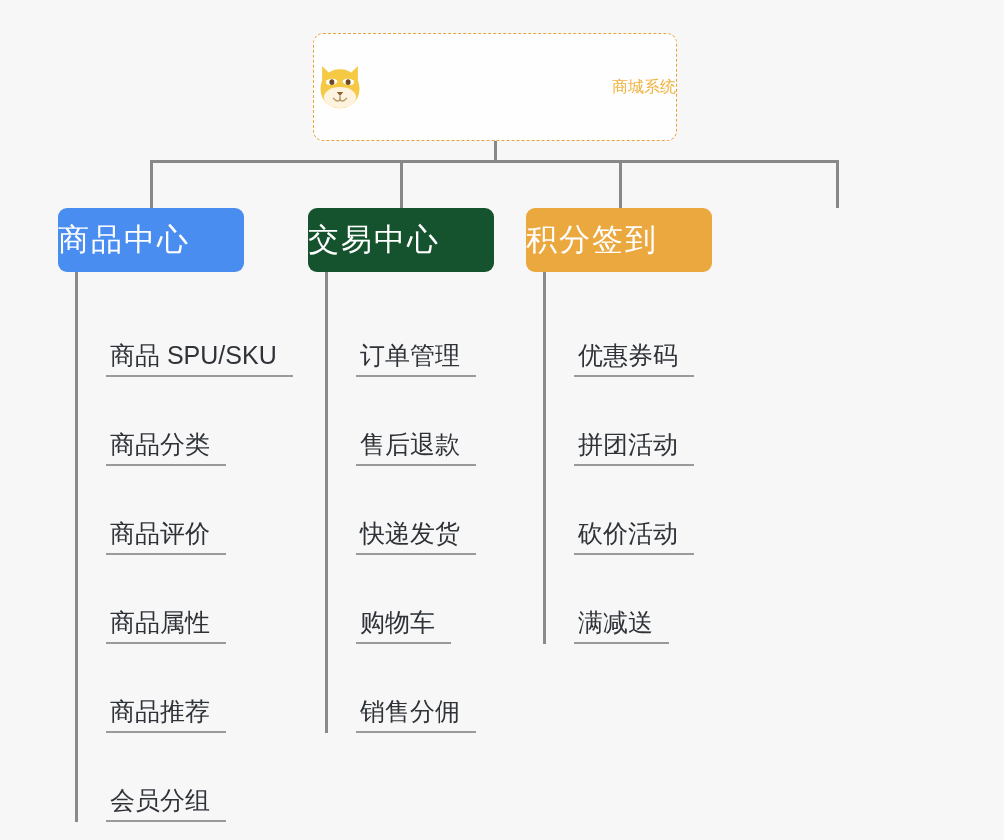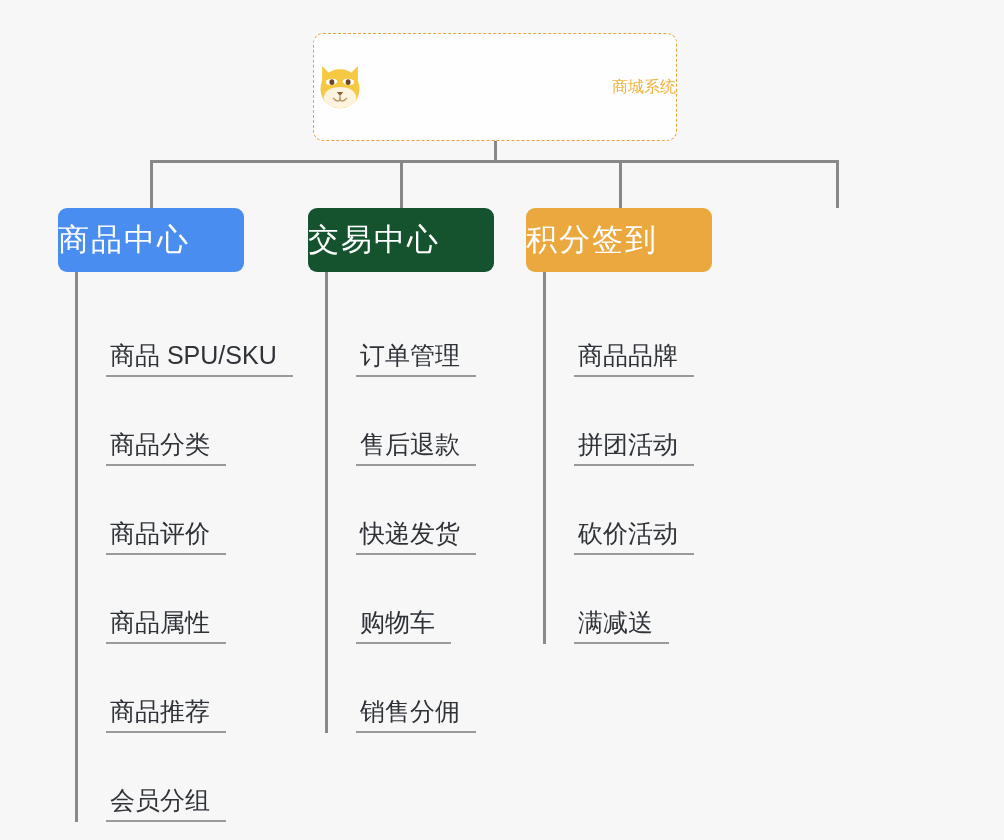--- a/index.html
+++ b/index.html
@@ -175,21 +175,21 @@
         </div>
     </div>
   </div>
 
   <div class="column" style="left:526px;">
     <div class="col-header" style="background:#eaa83e;">
       <span>积分签到</span>
     </div>
     <div class="col-body">
       <div class="leaf">
-          <span class="leaf-label">商品品牌</span>
+          <span class="leaf-label">优惠券码</span>
         </div>
       <div class="leaf">
           <span class="leaf-label">拼团活动</span>
         </div>
       <div class="leaf">
           <span class="leaf-label">砍价活动</span>
         </div>
       <div class="leaf">
           <span class="leaf-label">满减送</span>
         </div>

